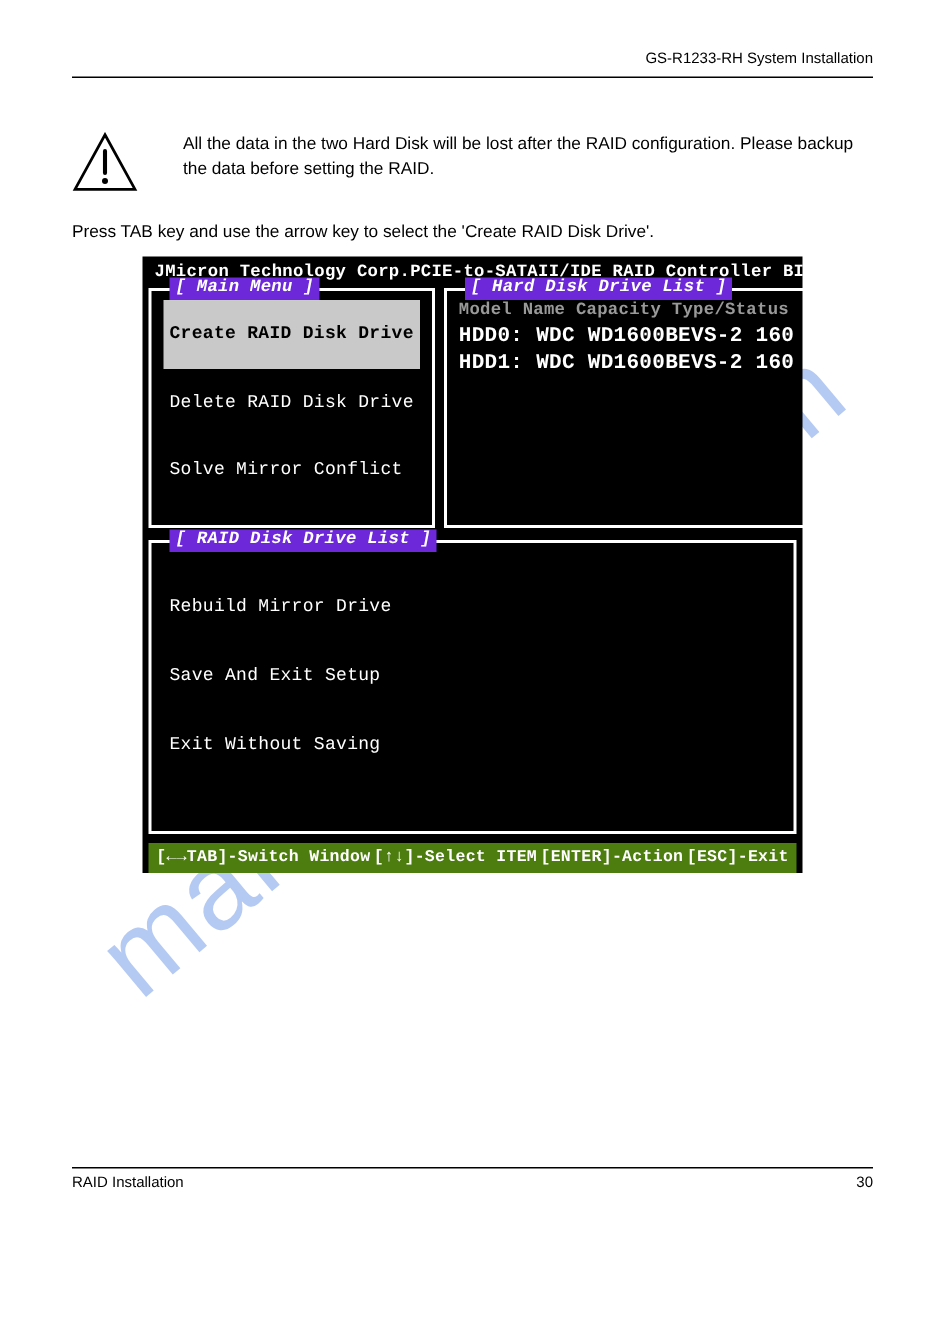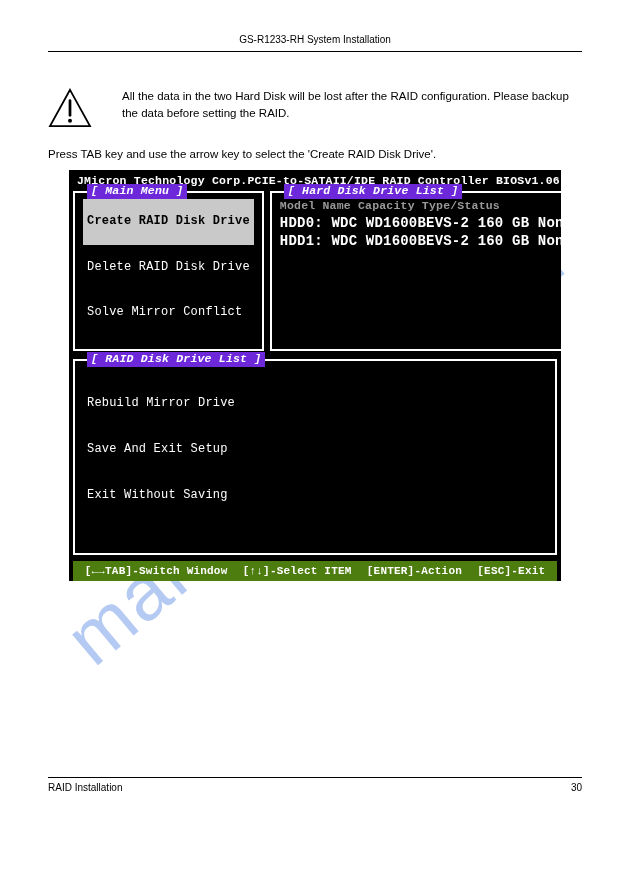--- a/index.html
+++ b/index.html
@@ -11,28 +11,28 @@
     width: 630px;
     height: 893px;
     position: relative;
     overflow: hidden;
   }
   .page {
     padding: 32px 48px 28px 48px;
   }
   .rule { border-top: 1px solid #000; margin: 0 0 6px 0; }
   .rule-bottom { border-top: 1px solid #000; margin-top: 6px; }
-  .header-row { display: flex; justify-content: center; font-size: 10px; margin: 2px 0 6px 0; font-family: Arial, sans-serif; }
+  .header-row { display: flex; justify-content: flex-end; font-size: 10px; margin: 2px 0 6px 0; font-family: Arial, sans-serif; }
   .warn-row { display: flex; align-items: flex-start; gap: 30px; margin: 36px 0 16px 0; }
   .warn-icon svg { width: 44px; height: 40px; }
   .warn-text { font-size: 11.5px; line-height: 1.45; font-family: Arial, sans-serif; }
   .sub-text { font-size: 11.5px; margin: 10px 0 10px 0; font-family: Arial, sans-serif; }
   .bios-wrap {
     position: relative;
-    width: 492px;
+    width: 440px;
     margin: 0 auto;
     background: #000;
     color: #fff;
     font-family: "Courier New", monospace;
     font-size: 12px;
     line-height: 1.3;
     letter-spacing: 0.2px;
     padding: 4px 4px 0 4px;
   }
   .bios-title {

